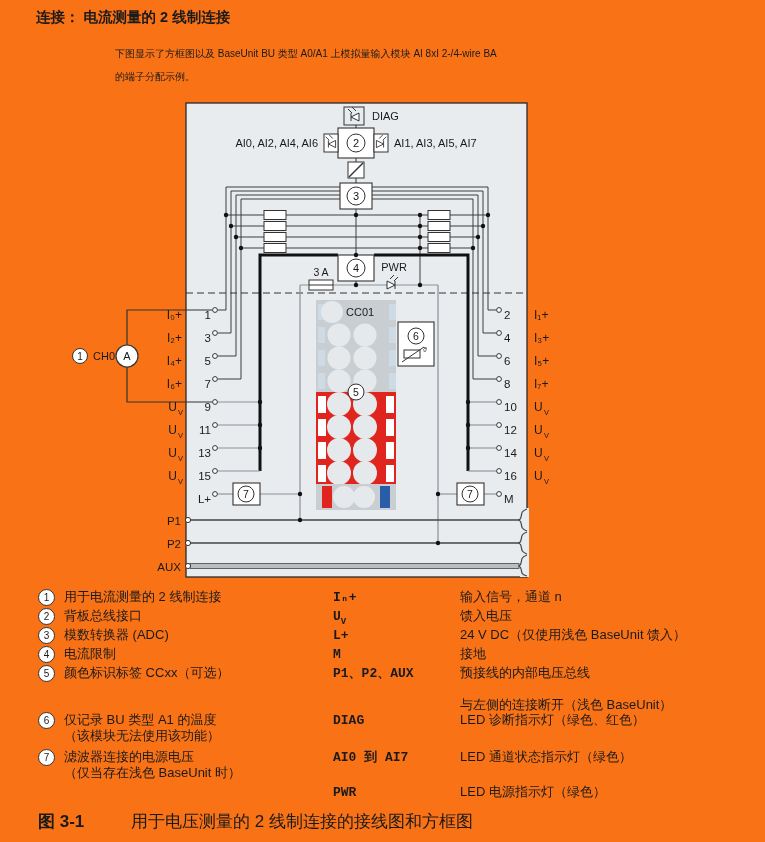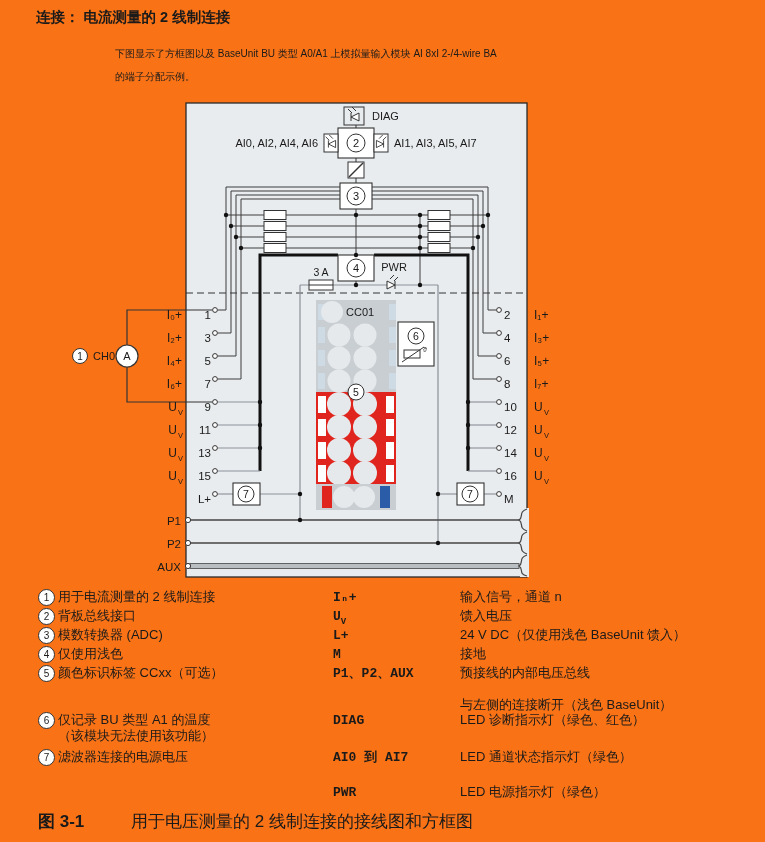--- a/index.html
+++ b/index.html
@@ -5,21 +5,21 @@
   html,body{margin:0;padding:0;background:#fff;}
   .page{position:relative;width:765px;height:842px;background:#f97316;overflow:hidden;
         font-family:"Liberation Sans","DejaVu Sans",sans-serif;color:#1a1a1a;}
   .title{position:absolute;left:36px;top:8px;font-size:14.5px;font-weight:bold;margin:0;}
   .intro{position:absolute;left:115px;top:42px;width:580px;font-size:10px;line-height:23px;margin:0;}
   svg{position:absolute;left:0;top:0;}
   svg text{font-family:"Liberation Sans","DejaVu Sans",sans-serif;fill:#1a1a1a;}
   .legend-item,.term-row{position:absolute;font-size:13px;line-height:16px;}
   .lbadge{display:inline-block;width:15px;height:15px;border:1px solid #333;border-radius:50%;
           font-size:10px;line-height:15px;text-align:center;vertical-align:middle;background:#fff;}
-  .litem-text{position:absolute;left:20px;top:0;width:280px;}
+  .litem-text{position:absolute;left:26px;top:0;width:280px;}
   .term{font-weight:bold;font-size:13px;font-family:Liberation Mono, monospace;}
   .term sub{font-size:9px;}
   .desc{position:absolute;left:127px;top:0;width:300px;}
   .caption{position:absolute;font-size:17px;}
   .caption .fig{font-weight:bold;}
 </style>
 </head>
 <body>
 
 <div class="page">
@@ -357,33 +357,33 @@
     <div class="legend-item" style="left:38px;top:608px;">
       <span class="lbadge">2</span>
       <span class="litem-text">背板总线接口</span>
     </div>
     <div class="legend-item" style="left:38px;top:627px;">
       <span class="lbadge">3</span>
       <span class="litem-text">模数转换器 (ADC)</span>
     </div>
     <div class="legend-item" style="left:38px;top:646px;">
       <span class="lbadge">4</span>
-      <span class="litem-text">仅使用浅色</span>
+      <span class="litem-text">电流限制</span>
     </div>
     <div class="legend-item" style="left:38px;top:665px;">
       <span class="lbadge">5</span>
       <span class="litem-text">颜色标识标签 CCxx（可选）</span>
     </div>
     <div class="legend-item" style="left:38px;top:712px;">
       <span class="lbadge">6</span>
       <span class="litem-text"><span>仅记录 BU 类型 A1 的温度</span><br><span>（该模块无法使用该功能）</span></span>
     </div>
     <div class="legend-item" style="left:38px;top:749px;">
       <span class="lbadge">7</span>
-      <span class="litem-text"><span>滤波器连接的电源电压</span><br></span>
+      <span class="litem-text"><span>滤波器连接的电源电压</span><br><span>（仅当存在浅色 BaseUnit 时）</span></span>
     </div>
 
     <div class="term-row" style="left:333px;top:589px;">
       <span class="term">Iₙ+</span>
       <span class="desc">输入信号，通道 n</span>
     </div>
     <div class="term-row" style="left:333px;top:608px;">
       <span class="term"><span>U</span><sub>V</sub></span>
       <span class="desc">馈入电压</span>
     </div>

